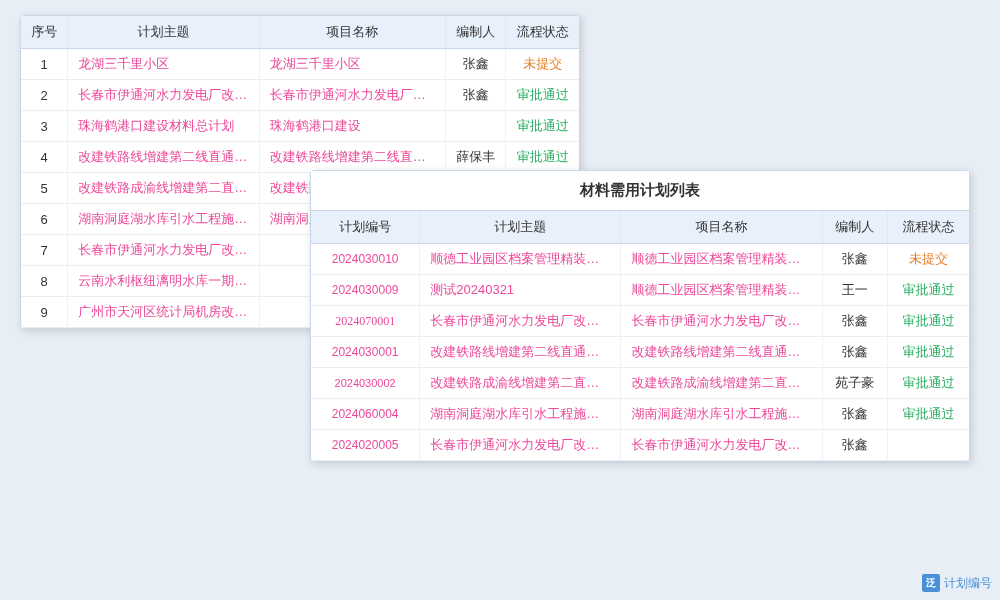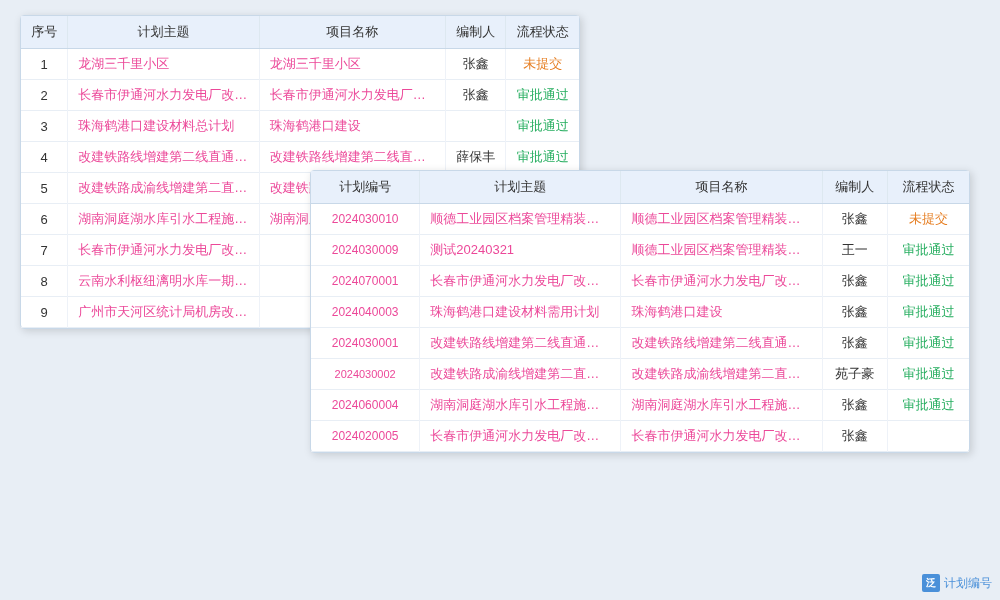--- a/index.html
+++ b/index.html
@@ -177,20 +177,21 @@
           <td class="link-text" title="广州市天河区统计局机房改造项目材料总计划" style="max-width: 190px;">广州市天河区统计局机房改造项目材料总计划</td>
           <td class="link-text" title="" style="max-width: 185px;"></td>
           <td class="center"></td>
           <td class="center "></td>
         </tr>
       </tbody>
   </table>
 </div>
 
 <div class="table-container" style="left: 310px; top: 170px; width: 660px;">
+  <div class="table-title">材料需用计划列表</div>
   <table>
     <thead>
       <tr>
         <th style="width:100px;">计划编号</th>
         <th style="width:185px;">计划主题</th>
         <th style="width:185px;">项目名称</th>
         <th style="width:60px;">编制人</th>
         <th style="width:75px;">流程状态</th>
       </tr>
     </thead>
@@ -203,30 +204,23 @@
           <td class="center status-unsubmitted">未提交</td>
         </tr>
         <tr>
           <td class="link-text center" style="font-size: 12px;">2024030009</td>
           <td class="link-text" title="测试20240321" style="max-width: 185px;">测试20240321</td>
           <td class="link-text" title="顺德工业园区档案管理精装修工程（..." style="max-width: 185px;">顺德工业园区档案管理精装修工程（...</td>
           <td class="center">王一</td>
           <td class="center status-approved">审批通过</td>
         </tr>
         <tr>
-          <td class="link-text center" style="font-size: 12px;">2024070001</td>
+          <td class="link-text center" style="font-size: 12px; font-family: Liberation Serif, serif;">2024070001</td>
           <td class="link-text" title="长春市伊通河水力发电厂改建工程合..." style="max-width: 185px;">长春市伊通河水力发电厂改建工程合...</td>
           <td class="link-text" title="长春市伊通河水力发电厂改建工程" style="max-width: 185px;">长春市伊通河水力发电厂改建工程</td>
-          <td class="center">张鑫</td>
-          <td class="center status-approved">审批通过</td>
-        </tr>
-        <tr>
-          <td class="link-text center" style="font-size: 12px;">2024040003</td>
-          <td class="link-text" title="珠海鹤港口建设材料需用计划" style="max-width: 185px;">珠海鹤港口建设材料需用计划</td>
-          <td class="link-text" title="珠海鹤港口建设" style="max-width: 185px;">珠海鹤港口建设</td>
           <td class="center">张鑫</td>
           <td class="center status-approved">审批通过</td>
         </tr>
         <tr>
           <td class="link-text center" style="font-size: 12px;">2024030001</td>
           <td class="link-text" title="改建铁路线增建第二线直通线（成都..." style="max-width: 185px;">改建铁路线增建第二线直通线（成都...</td>
           <td class="link-text" title="改建铁路线增建第二线直通线（成都..." style="max-width: 185px;">改建铁路线增建第二线直通线（成都...</td>
           <td class="center">张鑫</td>
           <td class="center status-approved">审批通过</td>
         </tr>

